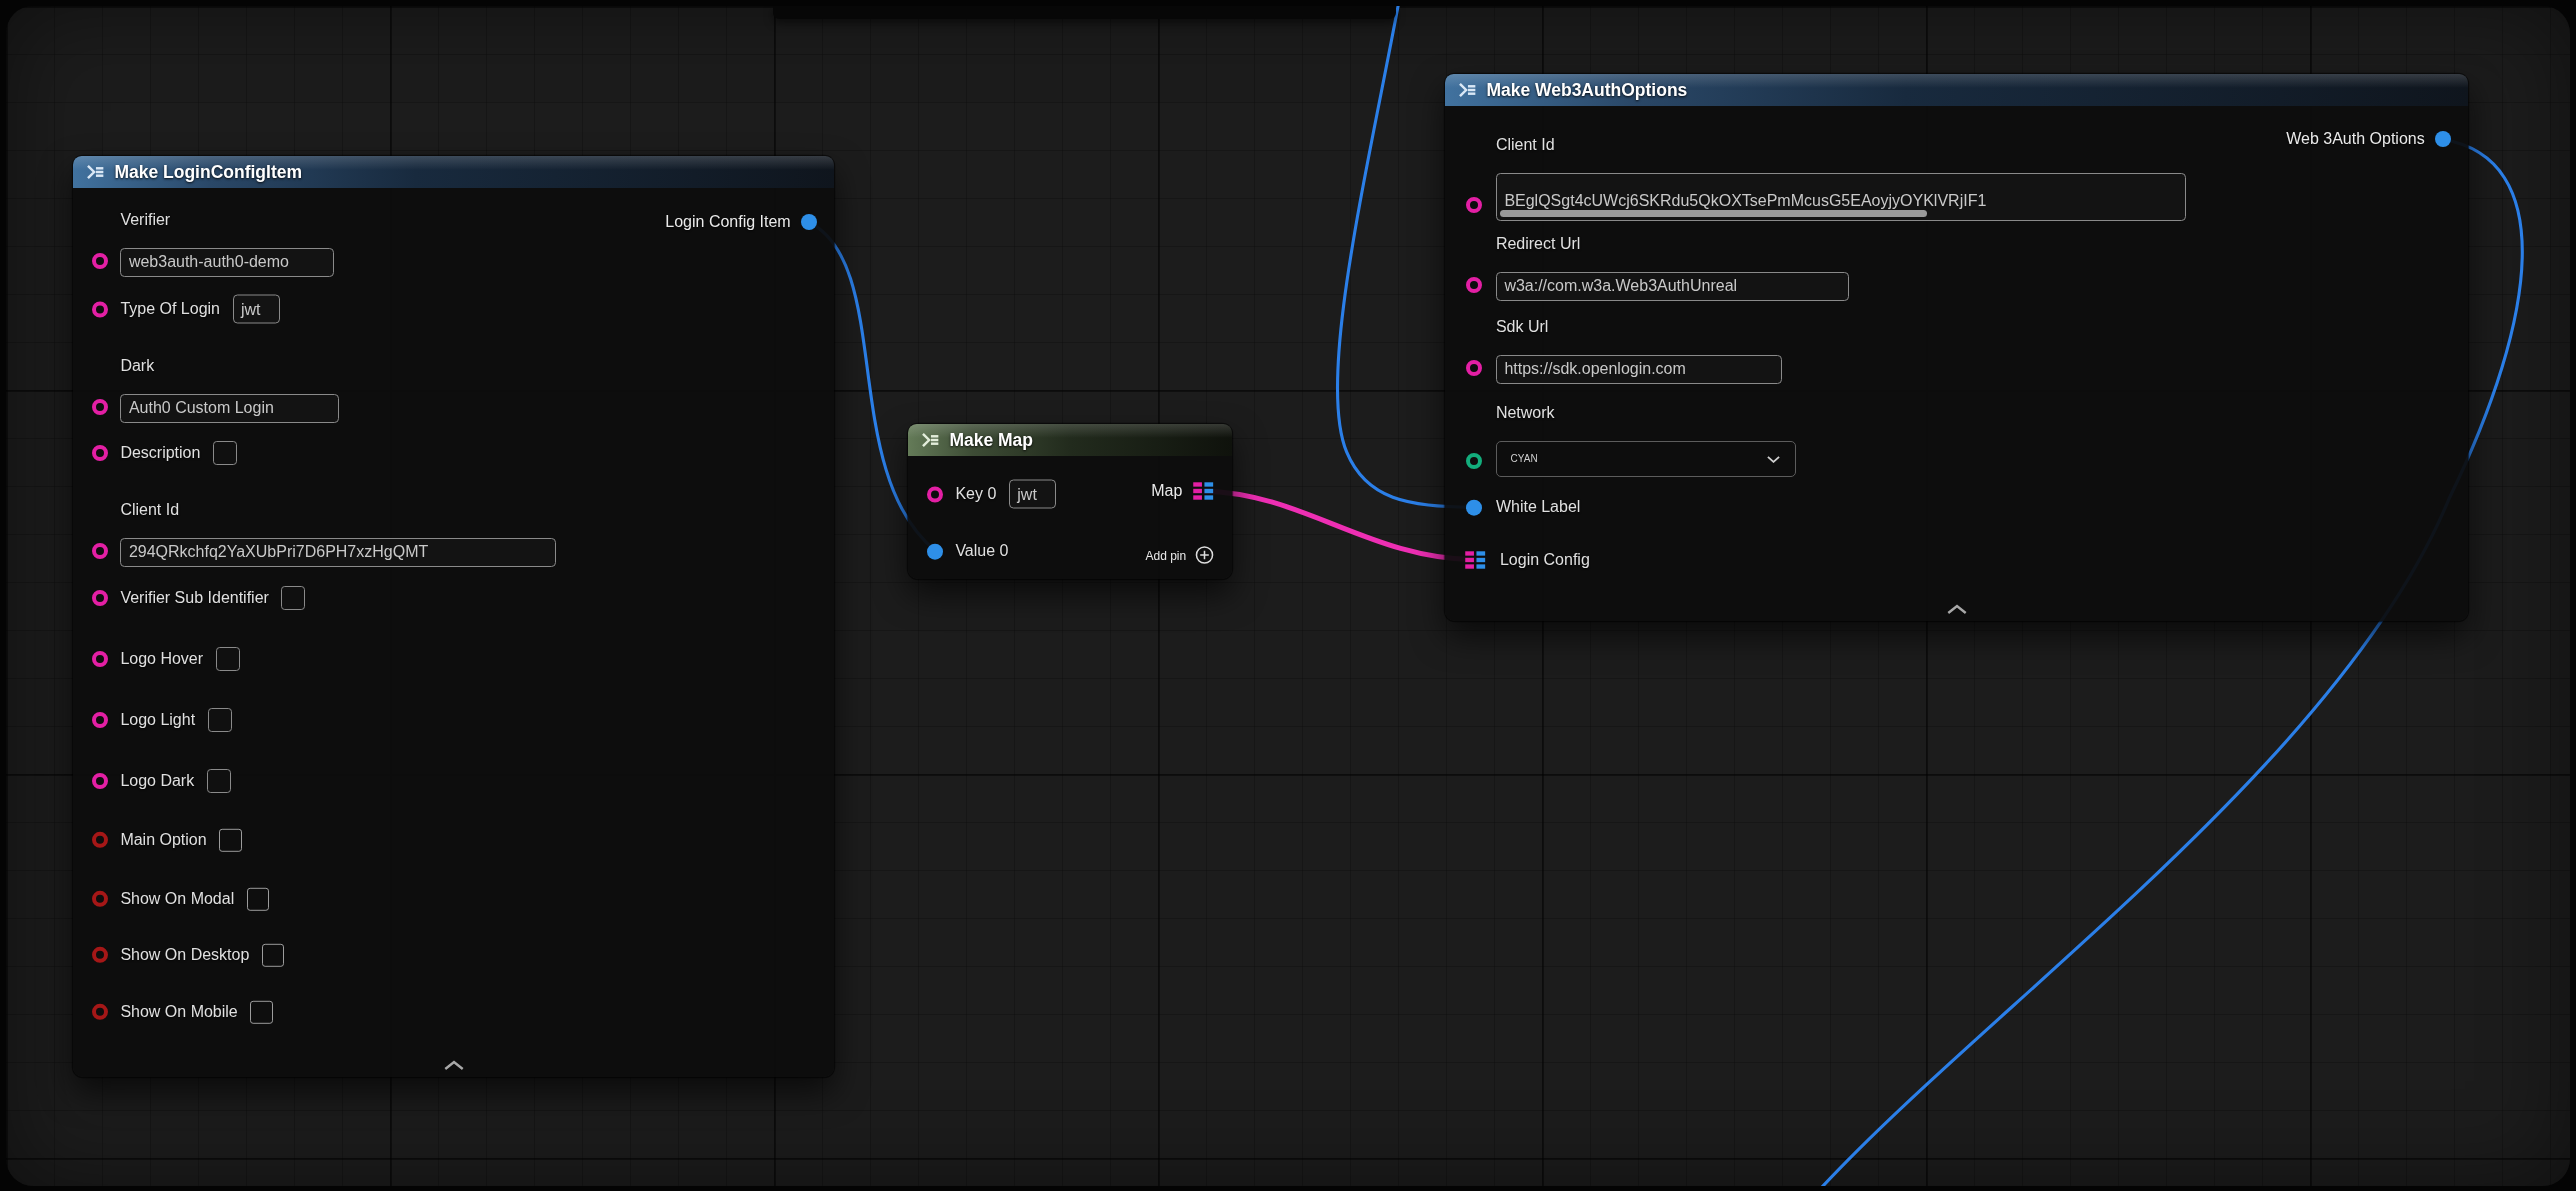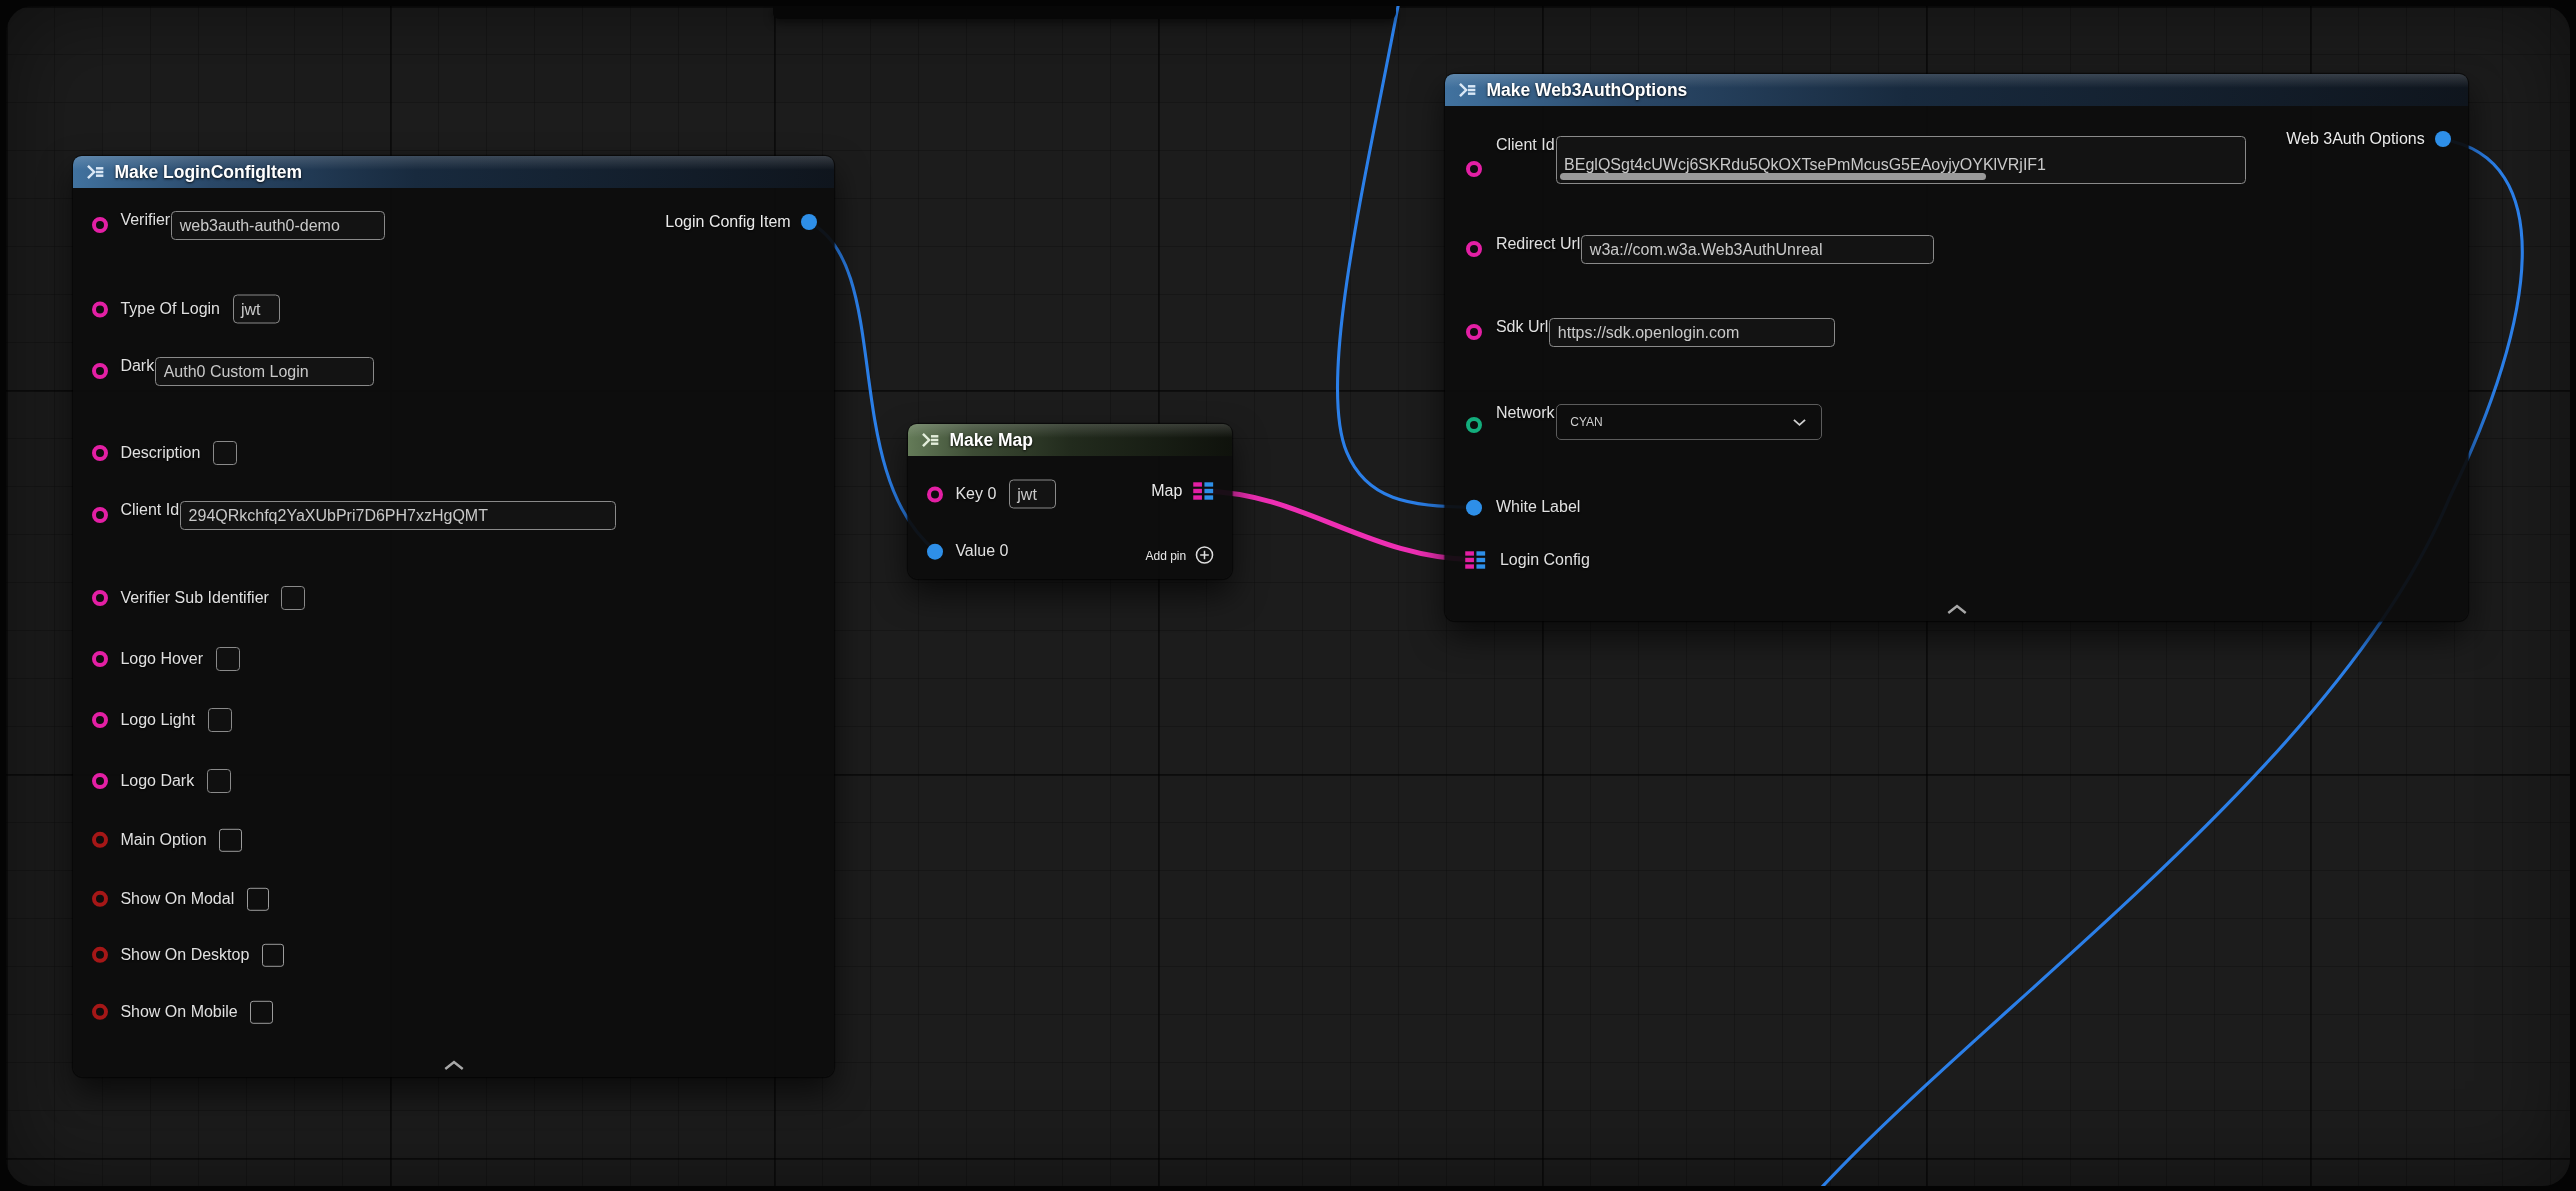--- a/index.html
+++ b/index.html
@@ -39,32 +39,32 @@
   .orow{position:absolute;right:17.5px;display:flex;align-items:center;gap:10px;transform:translateY(-50%)}
   .srow .pin{margin-bottom:7.5px}
 
   .pin{box-sizing:border-box;width:16px;height:16px;border-radius:50%;flex:none;background:transparent}
   .pin.hollow{border-style:solid;border-width:4.4px}
   .pin.pink{border-color:#e31fa4}
   .pin.red{border-color:#a51717}
   .pin.green{border-color:#13ad7c}
   .pin.filled-blue{background:#2e8fe8;border:none}
 
-  .stack{display:flex;flex-direction:row;gap:1px}
+  .stack{display:flex;flex-direction:column;gap:18px}
   .plabel{color:#e0e0e0;font-size:16px;line-height:18.7px;white-space:nowrap;text-shadow:0 1.2px 1.9px rgba(0,0,0,.7)}
   .out-label{color:#eaeaea;font-size:16px;white-space:nowrap;text-shadow:0 1.2px 1.9px rgba(0,0,0,.7)}
 
   .tfield{box-sizing:border-box;background:#131313;border:1.2px solid #8a8a8a;border-radius:4.4px;height:29px;
     display:flex;align-items:center;padding:0 7.5px;color:#c9c9c9;font-size:16px;white-space:nowrap;overflow:hidden}
   .tfield.tall{height:48px;position:relative;align-items:center;padding-top:9px}
   .hscroll{position:absolute;left:3.1px;bottom:3.1px;height:6.9px;width:62%;border-radius:3.7px;background:#9a9a9a}
   .mini{box-sizing:border-box;width:24px;height:24px;background:#101010;border:1.2px solid #8a8a8a;border-radius:3.7px;flex:none}
   .checkbox{box-sizing:border-box;width:22.4px;height:22.4px;background:#0e0e0e;border:1.2px solid #9c9c9c;border-radius:3.1px;flex:none}
-  .dropdown{box-sizing:border-box;width:266px;height:36px;background:#0d0d0d;border:1.2px solid #5c5c5c;border-radius:5px;
-    display:flex;align-items:center;justify-content:space-between;padding:0 13.7px;color:#cfcfcf;font-size:12px}
+  .dropdown{box-sizing:border-box;width:300px;height:36px;background:#0d0d0d;border:1.2px solid #5c5c5c;border-radius:5px;
+    display:flex;align-items:center;justify-content:space-between;padding:0 13.7px;color:#cfcfcf;font-size:10px}
   .collapse{position:absolute;left:50%;bottom:6.2px;transform:translateX(-50%);display:flex}
   .addpin{display:flex;align-items:center;gap:7.5px;color:#eaeaea;font-size:12px}
   .map-pin{display:flex;flex:none}
 </style>
 </head>
 <body>
 
 <div class="frame">
 
   <svg class="wires" width="2564" height="1180" viewBox="0 0 4112 1892">

